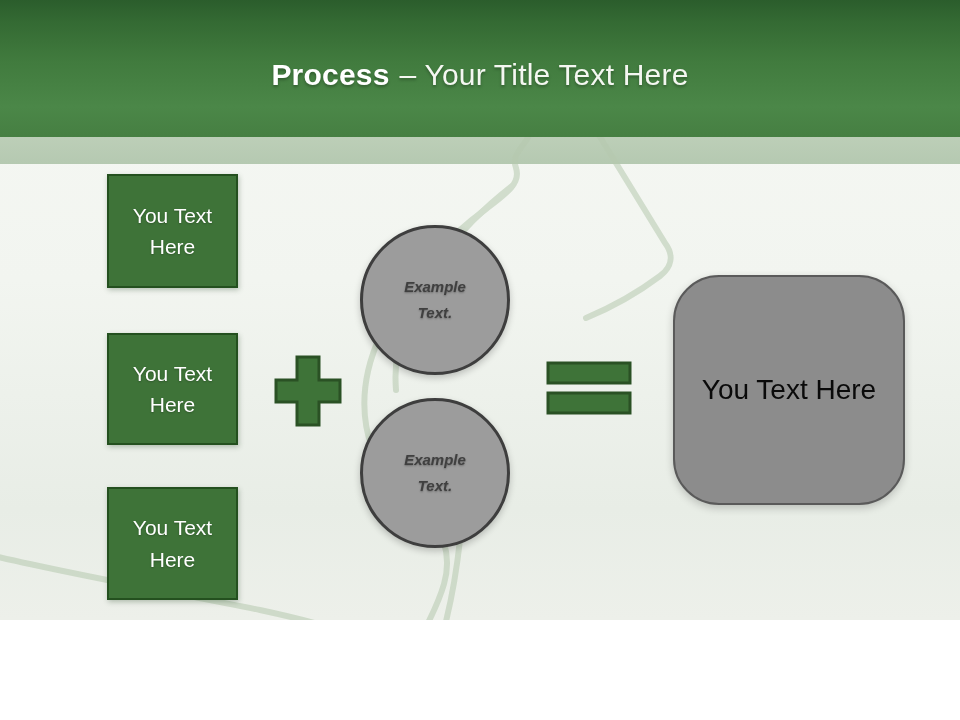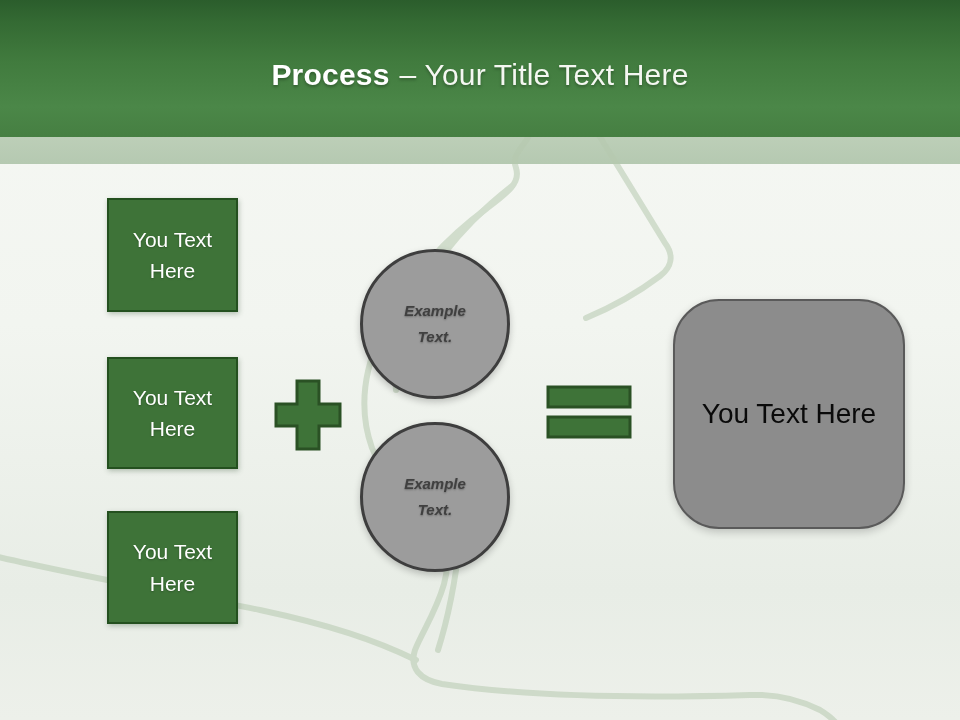--- a/index.html
+++ b/index.html
@@ -1,20 +1,20 @@
 <!DOCTYPE html>
 <html><head>
 <meta charset="utf-8">
 <style>
   * { margin: 0; padding: 0; box-sizing: border-box; }
   html, body { width: 960px; height: 720px; }
   body { font-family: "Liberation Sans", sans-serif; }
 
   .slide {
-    position: relative; width: 960px; height: 720px; overflow: hidden;
+    position: relative; width: 960px; height: 620px; overflow: hidden;
     background: linear-gradient(180deg, #f6f8f4 0%, #f2f5f0 45%, #e8ede6 82%, #edf0ea 100%);
   }
 
   
   .decor { position: absolute; left: 0; top: 0; width: 960px; height: 720px; z-index: 2; }
 
   
   .strip {
     position: absolute; left: 0; top: 135px; width: 960px; height: 29px;
     background: linear-gradient(180deg, #bdcfb8 0%, #b5c9b1 100%);
@@ -28,21 +28,21 @@
     display: flex; align-items: center; justify-content: center;
   }
   .title {
     color: #ffffff; font-size: 30px; letter-spacing: 0.2px;
     text-shadow: 0 2px 3px rgba(0,0,0,0.28);
     margin-top: 12px; white-space: nowrap;
   }
   .title .t-bold { font-weight: 700; }
   .title .t-rest { font-weight: 400; margin-left: 10px; color: #f4f7f1; }
 
-  .content { position: absolute; inset: 0; z-index: 4; margin-top: 24px; }
+  .content { position: absolute; inset: 0; z-index: 4; }
 
   
   .gbox {
     position: absolute; left: 107px; width: 131px; height: 114px;
     background: #3e7338; border: 2px solid #24501f;
     box-shadow: 1px 2px 5px rgba(40,70,40,0.30);
     display: flex; align-items: center; justify-content: center; text-align: center;
   }
   .gbox .gbox-label {
     color: #ffffff; font-size: 21px; line-height: 1.5; width: 100px;

